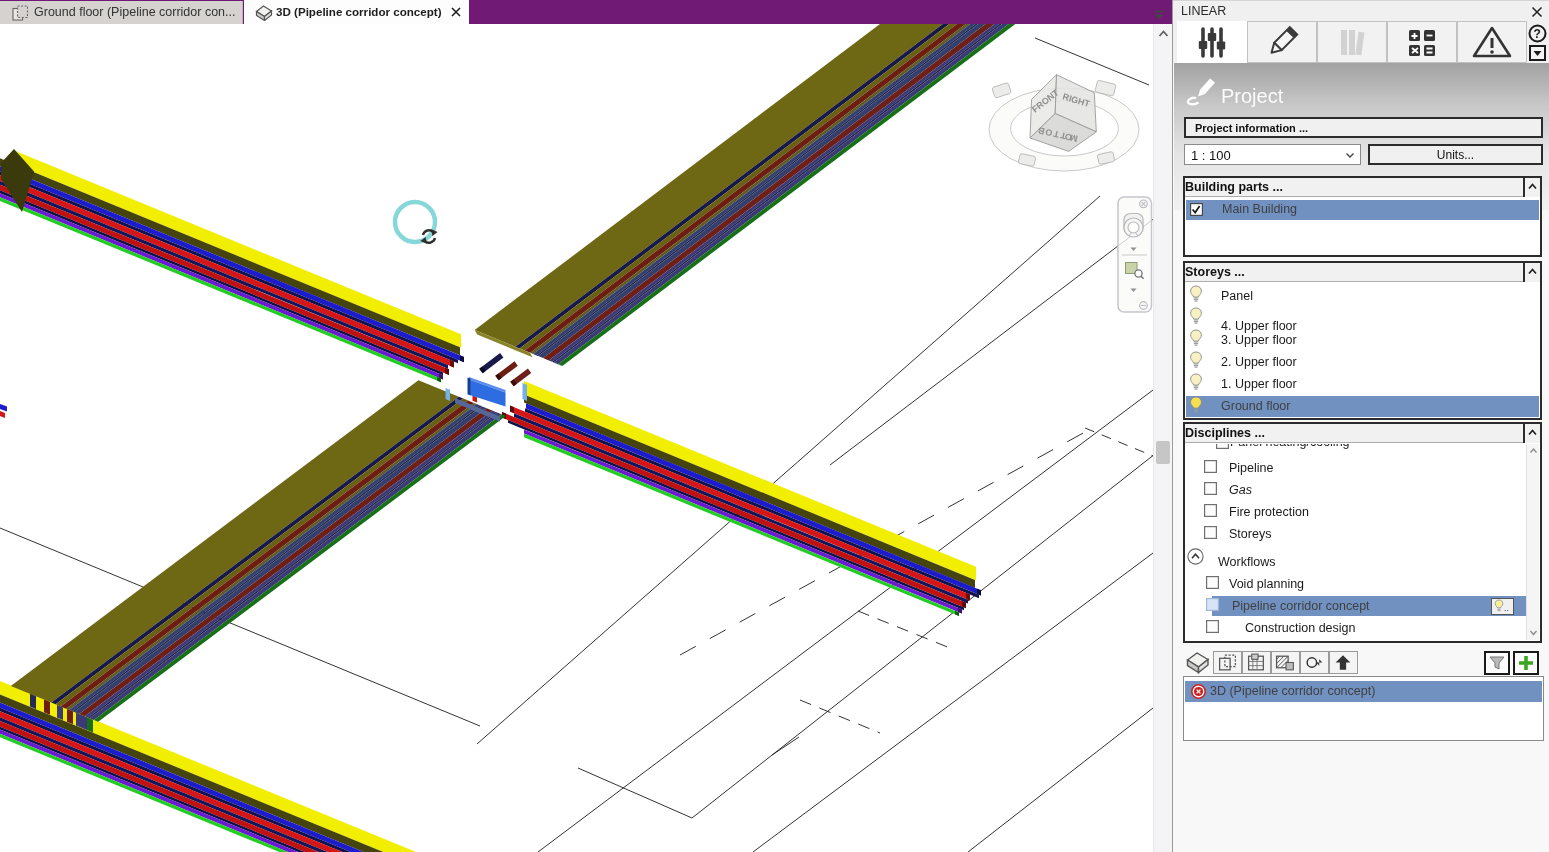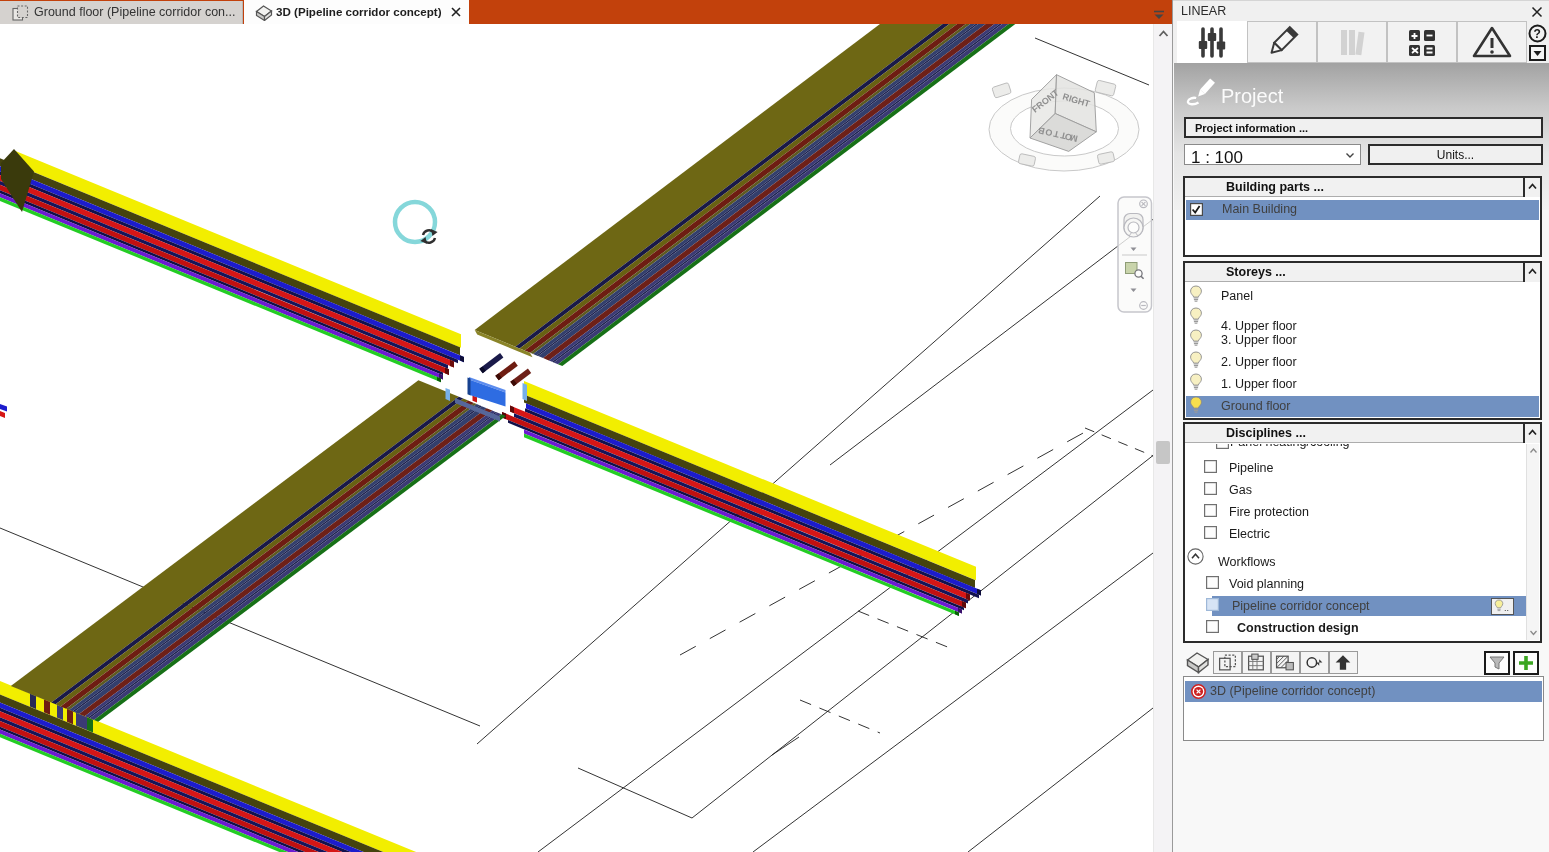--- a/index.html
+++ b/index.html
@@ -1,36 +1,36 @@
 <!DOCTYPE html>
 <html><head><meta charset="utf-8"><style>
 * { margin:0; padding:0; box-sizing:border-box; }
 html,body { width:1549px; height:852px; overflow:hidden; font-family:"Liberation Sans",sans-serif; background:#fff; }
 #stage { position:relative; width:1549px; height:852px; }
 
-#tabbar { position:absolute; left:0; top:0; width:1172px; height:24px; background:#c2410c; z-index:5; }
+#tabbar { position:absolute; left:0; top:0; width:1172px; height:24px; background:#701a75; z-index:5; }
 #tab1 { position:absolute; left:0; top:1px; width:243px; height:23px; background:#d5d2cf; border-right:1px solid #b9b6b3; color:#333; font-size:12.5px; line-height:23px; }
 #tab2 { position:absolute; left:244px; top:0; width:225px; height:24px; background:#fdfdfd; color:#1e1e1e; font-size:11.6px; font-weight:bold; line-height:24px; }
 .tabtxt { position:absolute; left:34px; top:0; white-space:nowrap; }
 #tabmenu { position:absolute; left:1151px; top:6px; width:16px; height:16px; color:#444; }
 
 #vscroll { position:absolute; left:1153px; top:24px; width:19px; height:828px; background:#f4f3f5; border-left:1px solid #e8e8e8; z-index:4; }
 
 #panel { position:absolute; left:1172px; top:0; width:377px; height:852px; background:#f8f8f8; border-left:1px solid #9a9a9a; z-index:6; }
 #ptitle { position:absolute; left:0; top:0; width:377px; height:21px; background:#f0f0f0; border-top:1px solid #d5d5d5; }
 #ptitle span { position:absolute; left:8px; top:3px; font-size:12.5px; color:#2a2a2a; }
 #ptoolbar { position:absolute; left:0; top:21px; width:377px; height:42px; background:#f0f0f0; }
 .tbtn { position:absolute; top:0; width:70px; height:42px; border:1px solid #c2c2c2; background:#f2f2f2; }
 #phead { position:absolute; left:1px; top:63px; width:388px; height:147px;
   background:linear-gradient(#a2a2a2 0%, #c9c9c9 30%, #e5e5e5 62%, #f1f1f1 100%); }
 #phead .ttl { position:absolute; left:47px; top:22px; font-size:20px; color:#fbfbfb; }
 .btn3d { position:absolute; background:#f0f0f0; border:2px solid #2b2b2b; font-size:12px; color:#111; }
 .hdrbox { position:absolute; left:10px; width:359px; background:#ffffff; border:2px solid #2b2b2b; }
 .hdrrow { position:absolute; left:0; top:0; right:0; height:19px; background:#f1f1f1; border-bottom:1px solid #adadad; }
-.hdrrow b { position:absolute; left:9px; top:2px; font-size:12.5px; color:#111;padding-left:32px; }
+.hdrrow b { position:absolute; left:0; top:2px; font-size:12.5px; color:#111; }
 .hdrcol { position:absolute; right:0; top:0; width:17px; height:19px; border-left:2px solid #2b2b2b; background:#f1f1f1; }
 .selrow { position:absolute; background:#7191c1; color:#fff; font-size:12.5px; }
 .itemtxt { position:absolute; font-size:12.5px; color:#1a1a1a; white-space:nowrap; }
 .w { color:#404040; }
 .minitab { position:absolute; top:651px; height:23px; border:1px solid #9a9a9a; background:#f4f4f4; }
 </style></head>
 <body>
 <div id="stage">
 
 <div style="position:absolute;left:0;top:0;width:1172px;height:852px;background:#fff;"><svg id="vp" width="1172" height="852" viewBox="0 0 1172 852" xmlns="http://www.w3.org/2000/svg" shape-rendering="crisp-edges">
@@ -300,21 +300,21 @@
             <rect x="13" y="1.5" width="6.5" height="15" fill="#fff"></rect>
             <polygon points="13,16.5 19.5,16.5 16.2,23" fill="#fff"></polygon>
           </g>
      <path d="M12.5 27.5 c-5.5 3.2 -11.5 1.5 -10.5 -1.5 c.7-2.3 5.2-3.8 8.2-3" fill="none" stroke="#fff" stroke-width="2.3"></path>
    </svg>
    <span class="ttl">Project</span>
    <div class="btn3d" style="left:10px;top:54px;width:359px;height:21px;">
           <b style="position:absolute;left:9px;top:2.5px;font-size:11px;">Project information ...</b>
         </div>
    <div style="position:absolute;left:10px;top:81px;width:177px;height:21px;background:#fff;border:1px solid #8a8a8a;">
-     <span style="position:absolute;left:6px;top:3px;font-size:17px;color:#111;">1 : 100</span>
+     <span style="position:absolute;left:6px;top:3px;font-size:13px;color:#111;">1 : 100</span>
      <svg style="position:absolute;right:5px;top:7px" width="10" height="7" viewBox="0 0 10 7" xmlns="http://www.w3.org/2000/svg">
             <path d="M1.5 1.5 L5 5 L8.5 1.5" stroke="#444" stroke-width="1.4" fill="none"></path>
           </svg>
    </div>
    <div class="btn3d" style="left:194px;top:81px;width:175px;height:21px;text-align:center;line-height:18px;">Units...</div>
  </div>
 
  <div class="hdrbox" style="top:176px;height:81px;">
    <div class="hdrrow">
           <b>Building parts ...</b>
@@ -377,35 +377,35 @@
         <div class="hdrcol"><svg width="15" height="17" viewBox="0 0 15 17" xmlns="http://www.w3.org/2000/svg">
             <path d="M4 10.5 L7.5 6.5 L11 10.5" stroke="#222" stroke-width="1.7" fill="none"></path>
           </svg></div>
    <div style="position:absolute;left:1px;top:20px;right:1px;height:7px;overflow:hidden;">
      <svg style="position:absolute;left:30px;top:-8px" width="13" height="13" viewBox="0 0 13 13" xmlns="http://www.w3.org/2000/svg">
             <rect x="0.6" y="0.6" width="11.8" height="11.8" fill="#fdfdfd" stroke="#707070" stroke-width="1.2"></rect>
           </svg>
      <span class="itemtxt" style="left:44px;top:-9px;">Panel heating/cooling</span>
    </div>
    <span class="itemtxt" style="left:44px;top:37px;">Pipeline</span>
-   <span class="itemtxt" style="left:44px;top:59px;">Gas</span>
+   <span class="itemtxt" style="left:44px;top:59px;font-style:italic;">Gas</span>
    <span class="itemtxt" style="left:44px;top:81px;">Fire protection</span>
-   <span class="itemtxt" style="left:44px;top:103px;">Electric</span>
+   <span class="itemtxt" style="left:44px;top:103px;">Storeys</span>
    <span class="itemtxt" style="left:33px;top:131px;">Workflows</span>
    <span class="itemtxt" style="left:44px;top:153px;">Void planning</span>
    <div class="selrow" style="left:27px;top:172px;width:319px;height:20px;"></div>
    <span class="itemtxt w" style="left:47px;top:175px;">Pipeline corridor concept</span>
    <div style="position:absolute;right:26px;top:174px;width:23px;height:17px;background:#f0f0f0;border:1px solid #555;">
      <svg width="21" height="15" viewBox="0 0 21 15" xmlns="http://www.w3.org/2000/svg">
             <path d="M7 1 C4.6 1 3.2 2.7 3.2 4.6 c0 1.3.7 2.1 1.3 2.8.4.5.7.8.8 1.4h3.4 c.1-.6.4-.9.8-1.4.6-.7 1.3-1.5 1.3-2.8 C10.8 2.7 9.4 1 7 1z" fill="#f7ef9a" stroke="#8a8a8a" stroke-width="0.8"></path>
             <path d="M5.4 10.3h3.2 M5.6 11.6h2.8" stroke="#9a9a9a" stroke-width="0.9" fill="none"></path>
             <text x="12" y="12" font-size="9" fill="#333">..</text>
           </svg>
    </div>
-   <span class="itemtxt" style="left:52px;top:197px;font-weight:bold;">Construction design</span>
+   <span class="itemtxt" style="left:60px;top:197px;">Construction design</span>
 
    <div style="position:absolute;right:1px;top:20px;width:13px;bottom:1px;background:#f5f5f5;border-left:1px solid #e0e0e0;">
      <svg style="position:absolute;left:2px;top:3px" width="9" height="8" viewBox="0 0 9 8" xmlns="http://www.w3.org/2000/svg">
             <path d="M1.5 5.5 L4.5 2 L7.5 5.5" stroke="#8a8a8a" stroke-width="1.3" fill="none"></path>
           </svg>
      <svg style="position:absolute;left:2px;bottom:3px;width:9px;height:8px" viewBox="0 0 9 8" xmlns="http://www.w3.org/2000/svg">
             <path d="M1.5 2 L4.5 5.5 L7.5 2" stroke="#8a8a8a" stroke-width="1.3" fill="none"></path>
           </svg>
    </div>
  </div>

